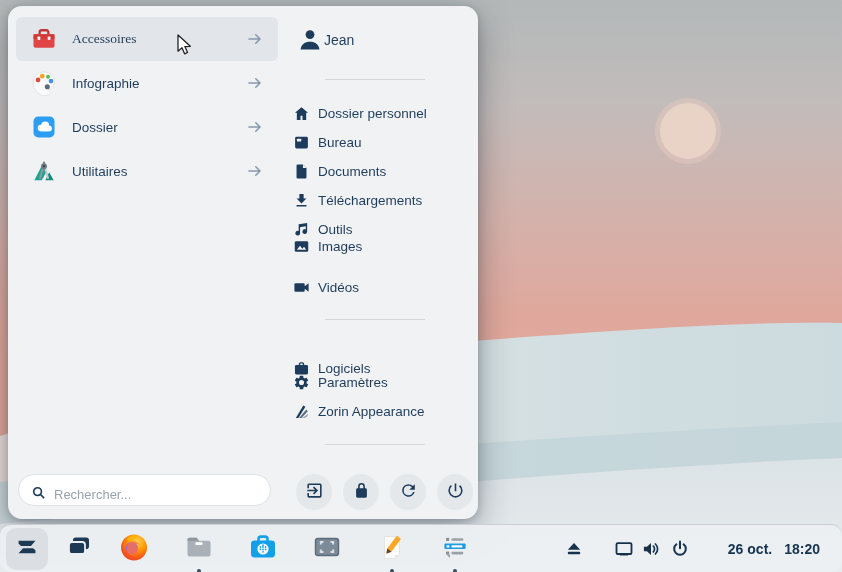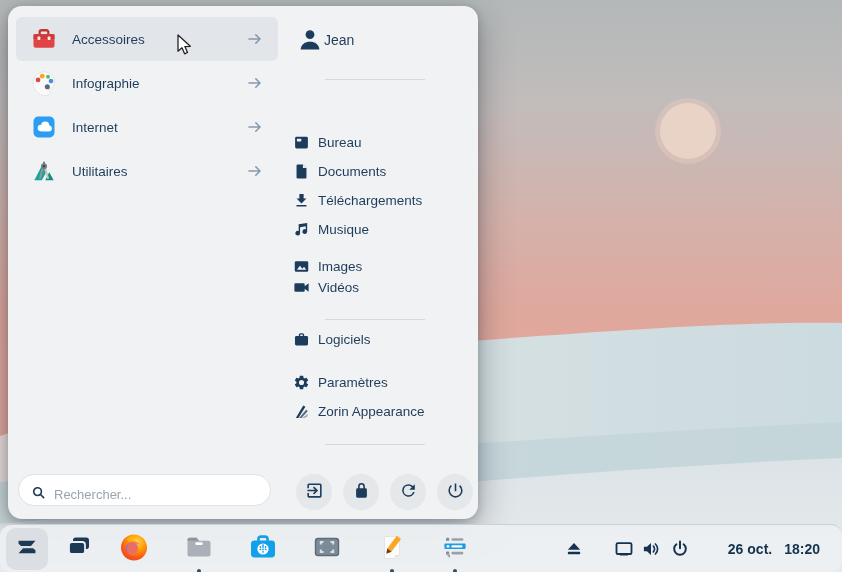--- a/index.html
+++ b/index.html
@@ -15,21 +15,21 @@
   .menu-panel {
     position:absolute; left:8px; top:6px; width:470px; height:513px;
     background:#f0f2f4; border-radius:14px;
     box-shadow:0 12px 34px rgba(25,35,48,.38), 0 2px 8px rgba(25,35,48,.22);
   }
   .cat-col { position:absolute; left:8px; top:11px; width:262px; }
   .cat-row {
     display:flex; align-items:center; height:44px; padding:0 14px 0 14px;
     border-radius:6px; cursor:default;
   }
-  .cat-row.active { background:#e2e5e9; }
+  .cat-row.active { background:#e2e5e9;font-family:Liberation Serif, serif; }
   .cat-icon { width:28px; height:28px; display:flex; align-items:center; justify-content:center; }
   .cat-icon svg { width:28px; height:28px; }
   .cat-label { margin-left:14px; font-size:13.5px; color:#1f3c5b; flex:1; }
   .cat-arrow { width:18px; height:18px; }
   .cat-arrow svg { width:18px; height:18px; }
 
   .user-row { position:absolute; left:288px; top:20px; display:flex; align-items:center; }
   .user-avatar { width:28px; height:28px; }
   .user-avatar svg { width:28px; height:28px; }
   .user-name { font-size:14px; color:#1f3c5b; }
@@ -154,21 +154,21 @@
           <svg viewBox="0 0 32 32">
               <rect x="4" y="4" width="24" height="24" rx="5.5" fill="#2b9df2"></rect>
               <g fill="#fff">
                 <circle cx="12.6" cy="17.2" r="3.8"></circle>
                 <circle cx="17.4" cy="14.4" r="4.6"></circle>
                 <circle cx="21.6" cy="17.6" r="3.4"></circle>
                 <rect x="12.6" y="16.6" width="9" height="4.4" rx="2.2"></rect>
               </g>
             </svg>
         </span>
-        <span class="cat-label">Internet</span>
+        <span class="cat-label">Dossier</span>
         <span class="cat-arrow">
           <svg viewBox="0 0 18 18">
               <path d="M3 9h11m-4.2-4.2L14 9l-4.2 4.2" fill="none" stroke="#8699ad" stroke-width="1.6" stroke-linecap="round" stroke-linejoin="round"></path>
             </svg>
         </span>
       </div>
 
 
       <div class="cat-row">
         <span class="cat-icon">
@@ -196,20 +196,28 @@
         <svg viewBox="0 0 28 28" fill="#1d3b5a">
             <circle cx="14" cy="8.6" r="4.4"></circle>
             <path d="M4.6 23.4c.7-5 4.3-7.6 9.4-7.6s8.7 2.6 9.4 7.6z"></path>
           </svg>
       </span>
       <span class="user-name">Jean</span>
     </div>
 
     <div class="divider" style="top:73px"></div>
 
+    <div class="place-row" style="top:93px">
+      <span class="place-icon">
+        <svg viewBox="0 0 24 24" fill="#1d3b5a">
+            <path d="M12 3 2.8 11h2.6v10h5.2v-6h2.8v6h5.2V11h2.6z"></path>
+          </svg>
+      </span>
+      <span class="place-label">Dossier personnel</span>
+    </div>
 
     <div class="place-row" style="top:122px">
       <span class="place-icon">
         <svg viewBox="0 0 24 24">
             <rect x="3" y="4" width="18" height="16.5" rx="2" fill="#1d3b5a"></rect>
             <rect x="5.6" y="6.6" width="6" height="4" rx="0.8" fill="#f0f2f4"></rect>
           </svg>
       </span>
       <span class="place-label">Bureau</span>
     </div>
@@ -232,45 +240,45 @@
       </span>
       <span class="place-label">Téléchargements</span>
     </div>
 
     <div class="place-row" style="top:209px">
       <span class="place-icon">
         <svg viewBox="0 0 24 24" fill="#1d3b5a">
             <path d="M8 4.6v9.6a3.3 3.3 0 1 0 2 3V8.9l8-1.5v4.5a3.3 3.3 0 1 0 2 3V2.8L8 4.6z"></path>
           </svg>
       </span>
-      <span class="place-label">Musique</span>
-    </div>
-
-    <div class="place-row" style="top:246px">
+      <span class="place-label">Outils</span>
+    </div>
+
+    <div class="place-row" style="top:226px">
       <span class="place-icon">
         <svg viewBox="0 0 24 24">
             <rect x="2.5" y="4.5" width="19" height="15" rx="2" fill="#1d3b5a"></rect>
             <path d="M5.5 16.5 9.8 10.8l3.4 4.4 2.4-2.8 3 4.1z" fill="#f0f2f4"></path>
           </svg>
       </span>
       <span class="place-label">Images</span>
     </div>
 
     <div class="place-row" style="top:267px">
       <span class="place-icon">
         <svg viewBox="0 0 24 24" fill="#1d3b5a">
             <path d="M16.5 10.4V7.5A1.5 1.5 0 0 0 15 6H3.5A1.5 1.5 0 0 0 2 7.5v9A1.5 1.5 0 0 0 3.5 18H15a1.5 1.5 0 0 0 1.5-1.5v-2.9l5.5 4.4V6z"></path>
           </svg>
       </span>
       <span class="place-label">Vidéos</span>
     </div>
 
     <div class="divider" style="top:313px"></div>
 
-    <div class="place-row" style="top:319px">
+    <div class="place-row" style="top:348px">
       <span class="place-icon">
         <svg viewBox="0 0 24 24">
             <path d="M9.2 7V5.6A1.6 1.6 0 0 1 10.8 4h2.4a1.6 1.6 0 0 1 1.6 1.6V7" fill="none" stroke="#1d3b5a" stroke-width="2"></path>
             <rect x="2.8" y="7" width="18.4" height="13.5" rx="2" fill="#1d3b5a"></rect>
           </svg>
       </span>
       <span class="place-label">Logiciels</span>
     </div>
 
     <div class="place-row" style="top:362px">

